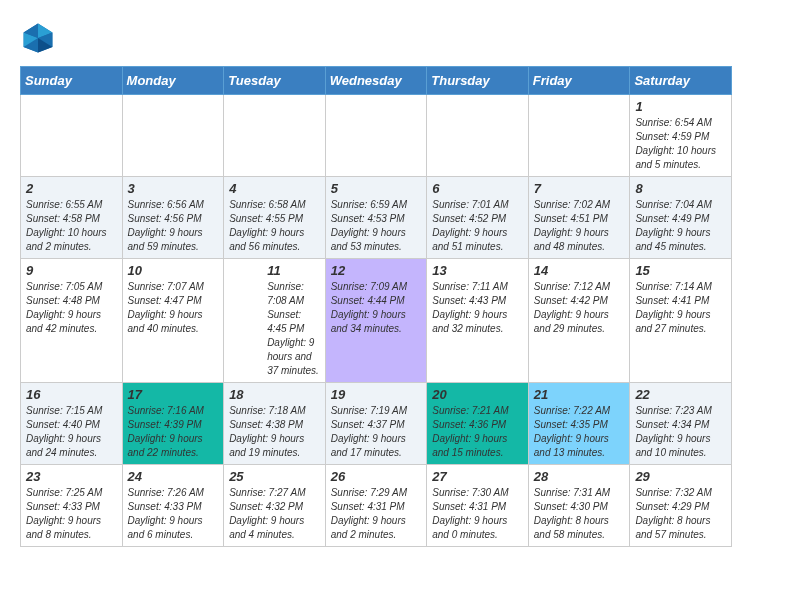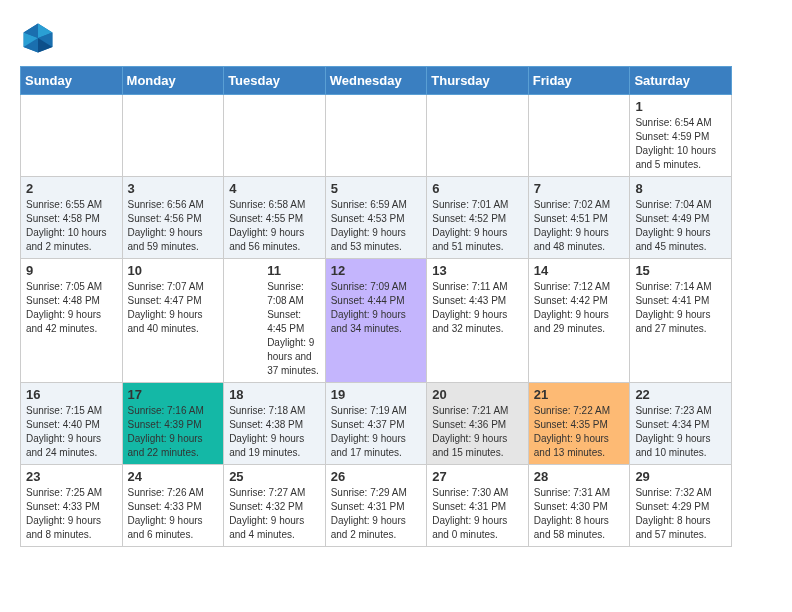--- a/index.html
+++ b/index.html
@@ -5,20 +5,21 @@
     * { box-sizing: border-box; margin: 0; padding: 0; }
     body {
       font-family: Arial, sans-serif;
       background: #fff;
       width: 792px;
       min-height: 612px;
     }
     .page {
       width: 752px;
       padding: 20px 20px 10px 20px;
+      font-style: italic;
     }
     .header {
       display: flex;
       justify-content: space-between;
       align-items: flex-start;
       margin-bottom: 10px;
     }
     .logo {
       display: flex;
       align-items: center;
@@ -208,25 +209,25 @@
             <div class="day-info">Sunrise: 7:16 AM<br>Sunset: 4:39 PM<br>Daylight: 9 hours and 22 minutes.</div>
           </td>
           <td style="background-color: rgb(238, 243, 248);">
             <div class="day-number">18</div>
             <div class="day-info">Sunrise: 7:18 AM<br>Sunset: 4:38 PM<br>Daylight: 9 hours and 19 minutes.</div>
           </td>
           <td style="background-color: rgb(238, 243, 248);">
             <div class="day-number">19</div>
             <div class="day-info">Sunrise: 7:19 AM<br>Sunset: 4:37 PM<br>Daylight: 9 hours and 17 minutes.</div>
           </td>
-          <td style="background-color: #e5e5e5;">
+          <td style="background-color: #14b8a6;">
             <div class="day-number">20</div>
             <div class="day-info">Sunrise: 7:21 AM<br>Sunset: 4:36 PM<br>Daylight: 9 hours and 15 minutes.</div>
           </td>
-          <td style="background-color: #fdba74; margin-left: 15px;">
+          <td style="background-color: #7dd3fc; margin-left: 15px;">
             <div class="day-number">21</div>
             <div class="day-info">Sunrise: 7:22 AM<br>Sunset: 4:35 PM<br>Daylight: 9 hours and 13 minutes.</div>
           </td>
           <td style="background-color: rgb(238, 243, 248);">
             <div class="day-number">22</div>
             <div class="day-info">Sunrise: 7:23 AM<br>Sunset: 4:34 PM<br>Daylight: 9 hours and 10 minutes.</div>
           </td>
         </tr>
         <tr>
           <td style="background-color: rgb(255, 255, 255);">

